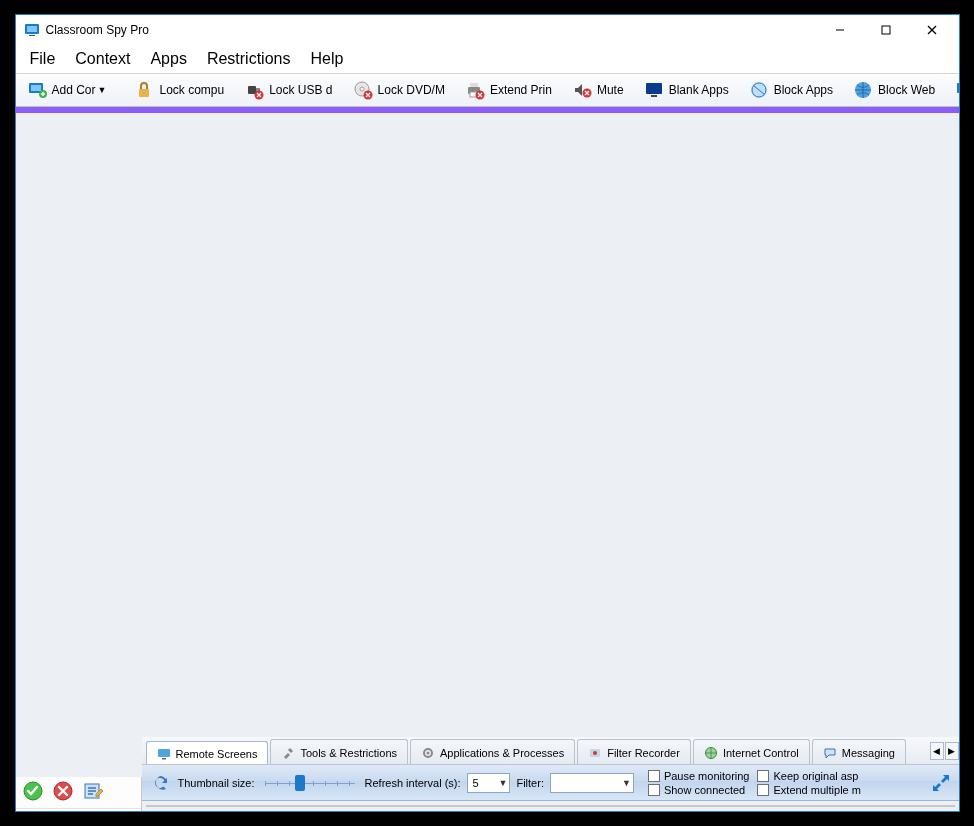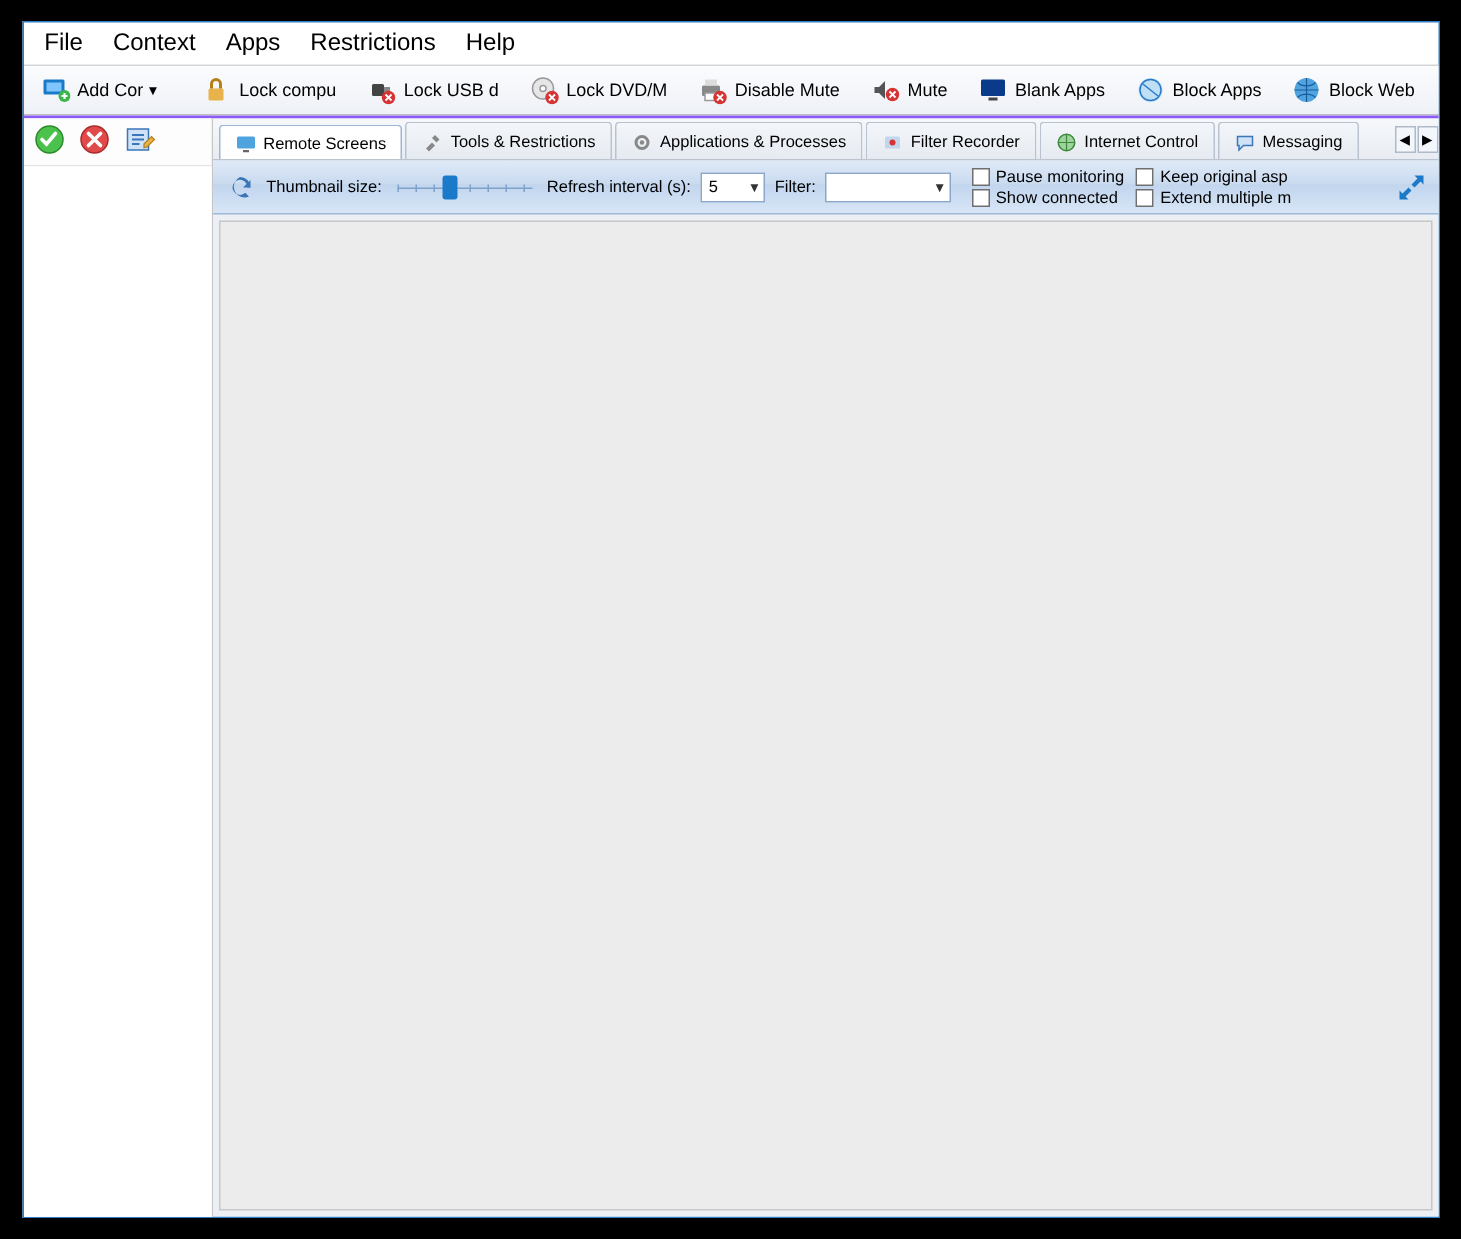--- a/index.html
+++ b/index.html
@@ -65,21 +65,21 @@
     margin-right:6px;
     border:1px solid transparent;
     border-radius:3px;
     cursor:pointer;
     white-space:nowrap;
   }
   .toolbar .tbtn .ic { width:20px; height:20px; margin-right:5px; display:flex; align-items:center; justify-content:center; }
   .toolbar .sep { width:1px; height:24px; background:#cfd6df; margin:0 4px; }
   .toolbar .dd { font-size:9px; margin-left:2px; }
 
-  .workarea { flex:1; display:flex; background:#eceff3; border-top:2px solid #8b5cf6; }
+  .workarea { flex:1; display:flex; background:#eceff3; border-top:6px solid #8b5cf6;align-items:flex-end; }
   .leftpanel {
     width:126px;
     background:#fff;
     display:flex;
     flex-direction:column;
     border-right:1px solid #c7c7c7;
   }
   .leftpanel .lpbar {
     height:32px;
     display:flex;
@@ -182,20 +182,48 @@
   .content {
     flex:1; margin:4px; background:#ececec;
     border:1px solid #c7c7c7;
   }
 </style>
 </head>
 <body>
 
 <div class="window">
 
+  <div class="titlebar">
+    <span class="app-icon">
+      <svg viewBox="0 0 16 16">
+          <rect x="1" y="2" width="14" height="10" rx="1" fill="#1a7ac9"></rect>
+          <rect x="3" y="4" width="10" height="6" fill="#7fc6ff"></rect>
+          <rect x="5" y="13" width="6" height="1" fill="#555"></rect>
+        </svg>
+    </span>
+    <span class="title">Classroom Spy Pro</span>
+    <div class="win-controls">
+      <div class="btn">
+          <svg width="10" height="10">
+            <line x1="1" y1="5" x2="9" y2="5" stroke="#000" stroke-width="1"></line>
+          </svg>
+        </div>
+      <div class="btn">
+          <svg width="10" height="10">
+            <rect x="1" y="1" width="8" height="8" fill="none" stroke="#000" stroke-width="1"></rect>
+          </svg>
+        </div>
+      <div class="btn">
+          <svg width="10" height="10">
+            <line x1="1" y1="1" x2="9" y2="9" stroke="#000" stroke-width="1.2"></line>
+            <line x1="9" y1="1" x2="1" y2="9" stroke="#000" stroke-width="1.2"></line>
+          </svg>
+        </div>
+    </div>
+  </div>
 
   <div class="menubar">
     <div class="mitem">File</div>
     <div class="mitem">Context</div>
     <div class="mitem">Apps</div>
     <div class="mitem">Restrictions</div>
     <div class="mitem">Help</div>
   </div>
 
   <div class="toolbar">
@@ -246,21 +274,21 @@
     <div class="tbtn">
       <span class="ic">
           <svg viewBox="0 0 20 20">
             <rect x="3" y="7" width="12" height="7" rx="1" fill="#888"></rect>
             <rect x="5" y="3" width="8" height="4" fill="#ddd"></rect>
             <rect x="5" y="12" width="8" height="5" fill="#fff" stroke="#999"></rect>
             <circle cx="15" cy="15" r="4.5" fill="#d63434"></circle>
             <path d="M13 13l4 4M17 13l-4 4" stroke="#fff" stroke-width="1.2"></path>
           </svg>
         </span>
-      <span>Disable Mute</span>
+      <span>Extend Prin</span>
     </div>
     <div class="tbtn">
       <span class="ic">
           <svg viewBox="0 0 20 20">
             <path d="M3 8h3l4-4v12l-4-4H3z" fill="#555"></path>
             <circle cx="15" cy="13" r="4.5" fill="#d63434"></circle>
             <path d="M13 11l4 4M17 11l-4 4" stroke="#fff" stroke-width="1.2"></path>
           </svg>
         </span>
       <span>Mute</span>

